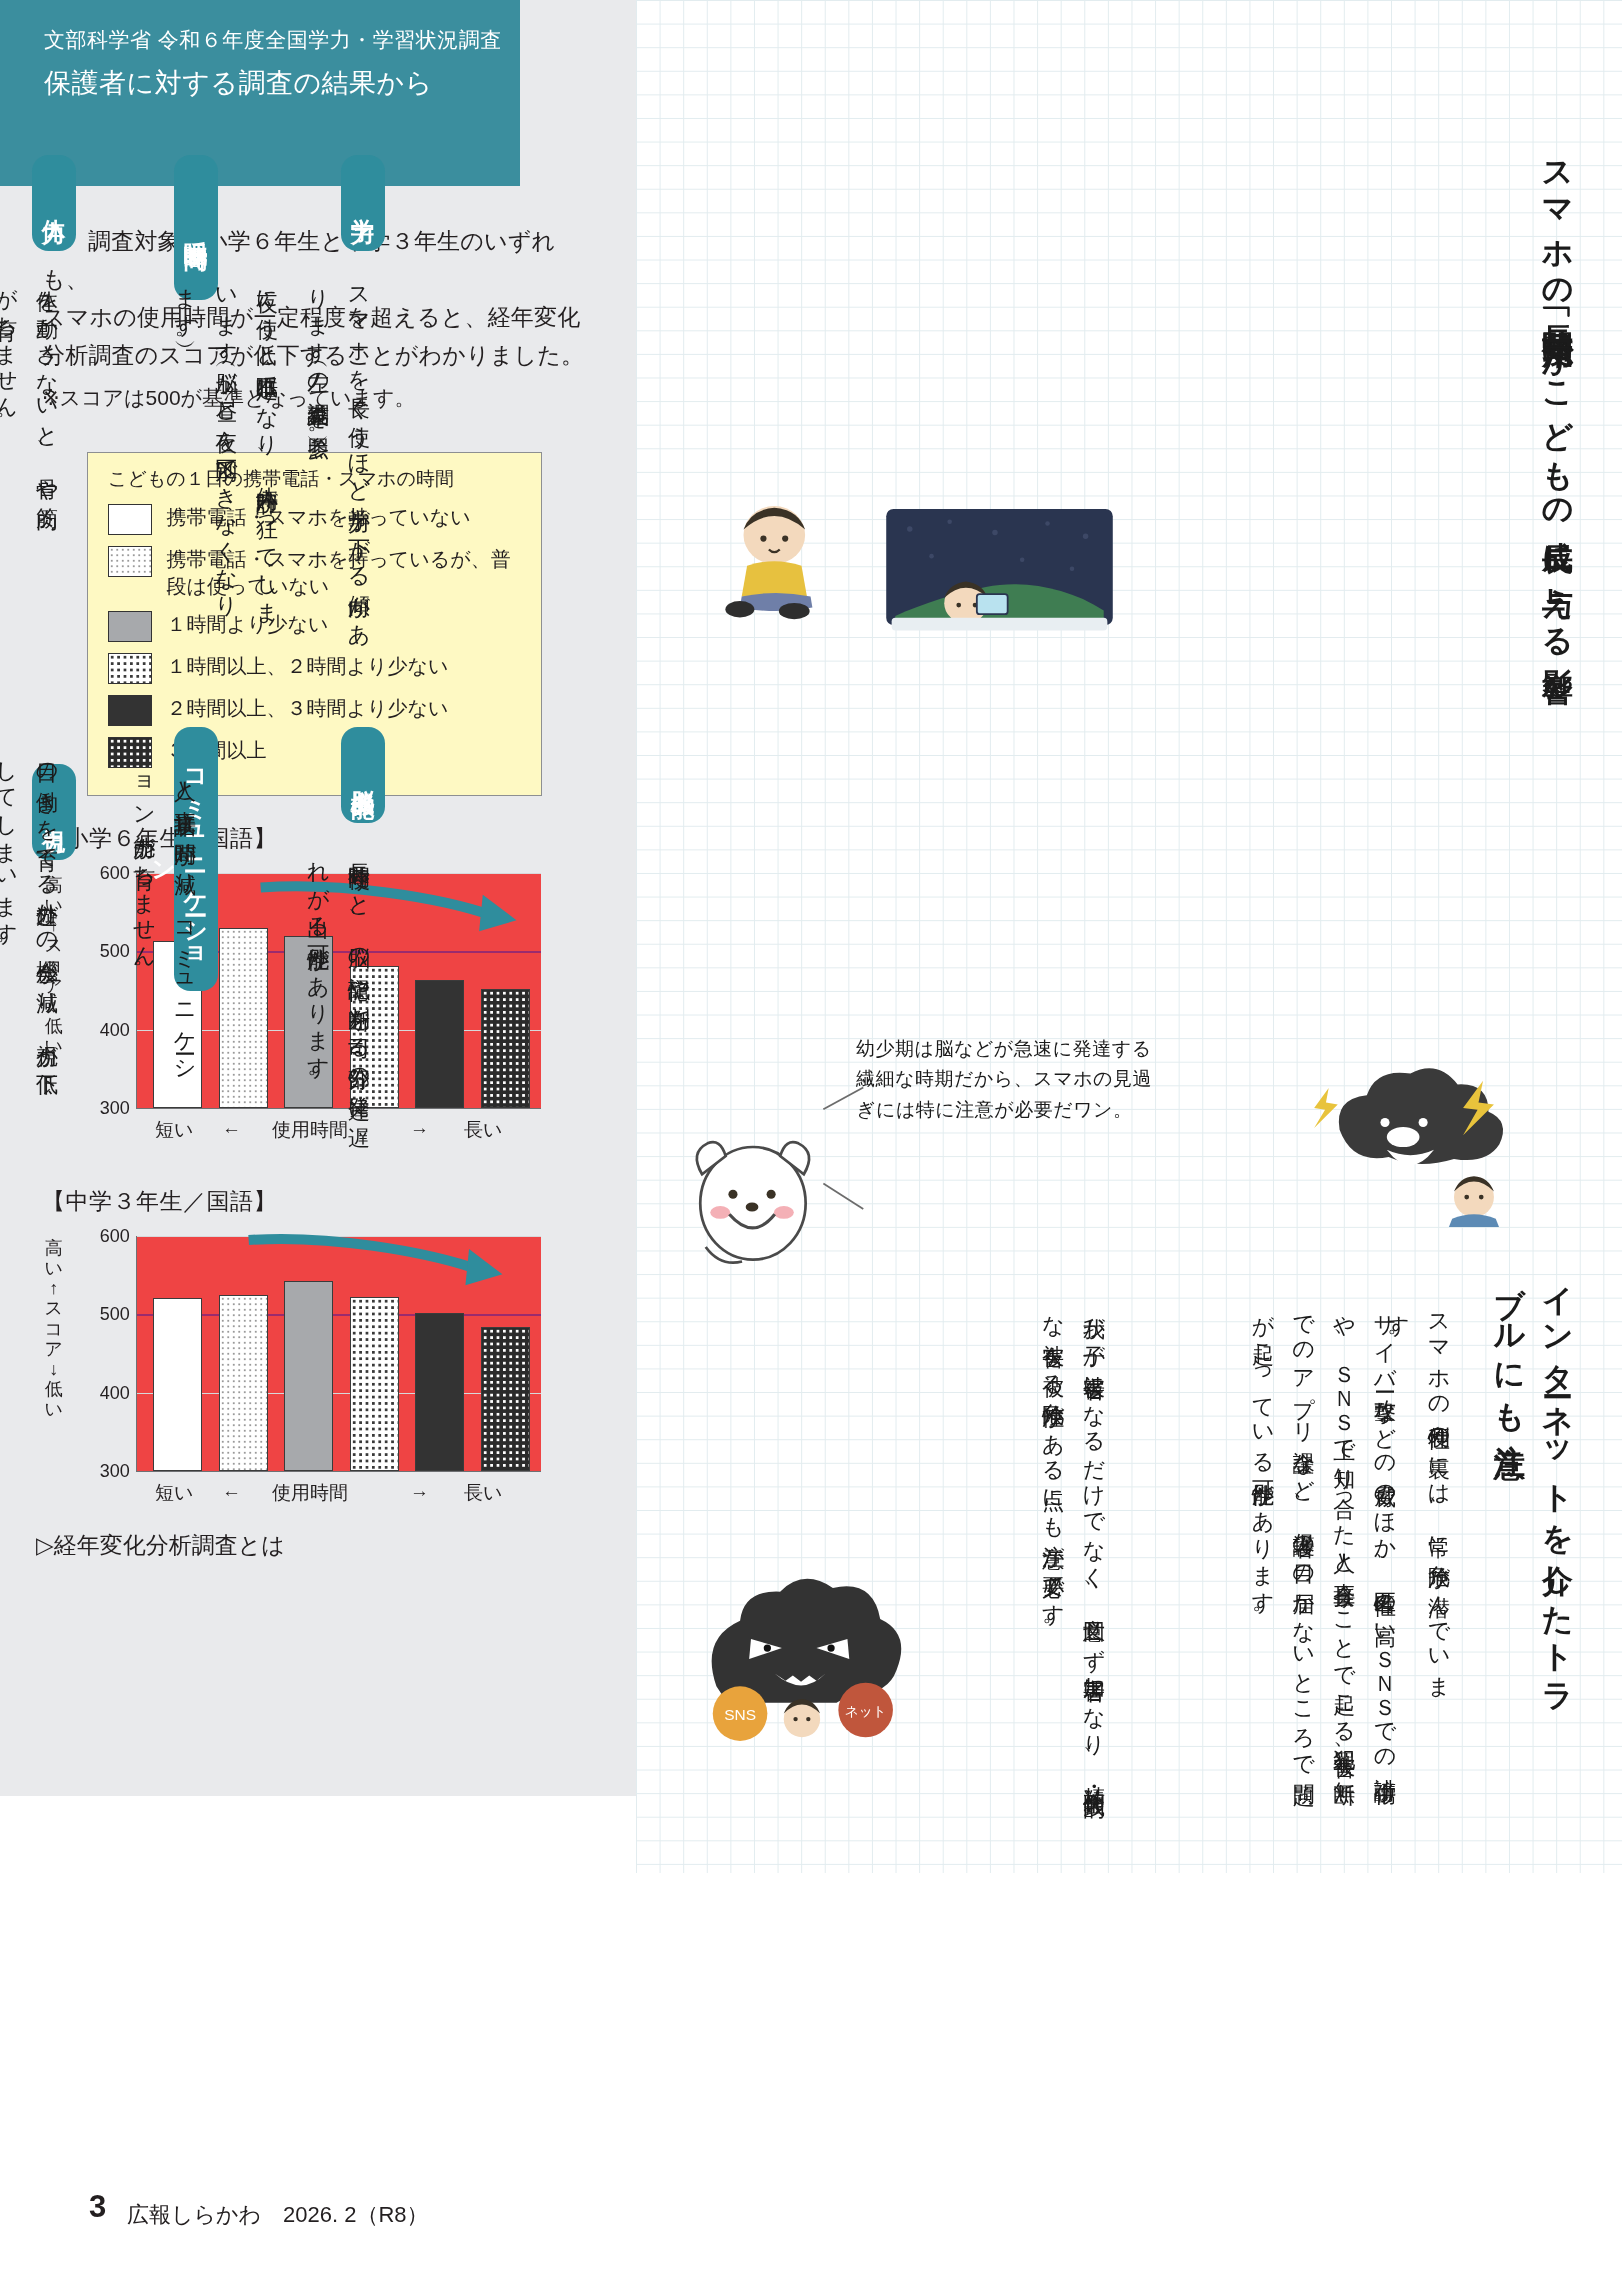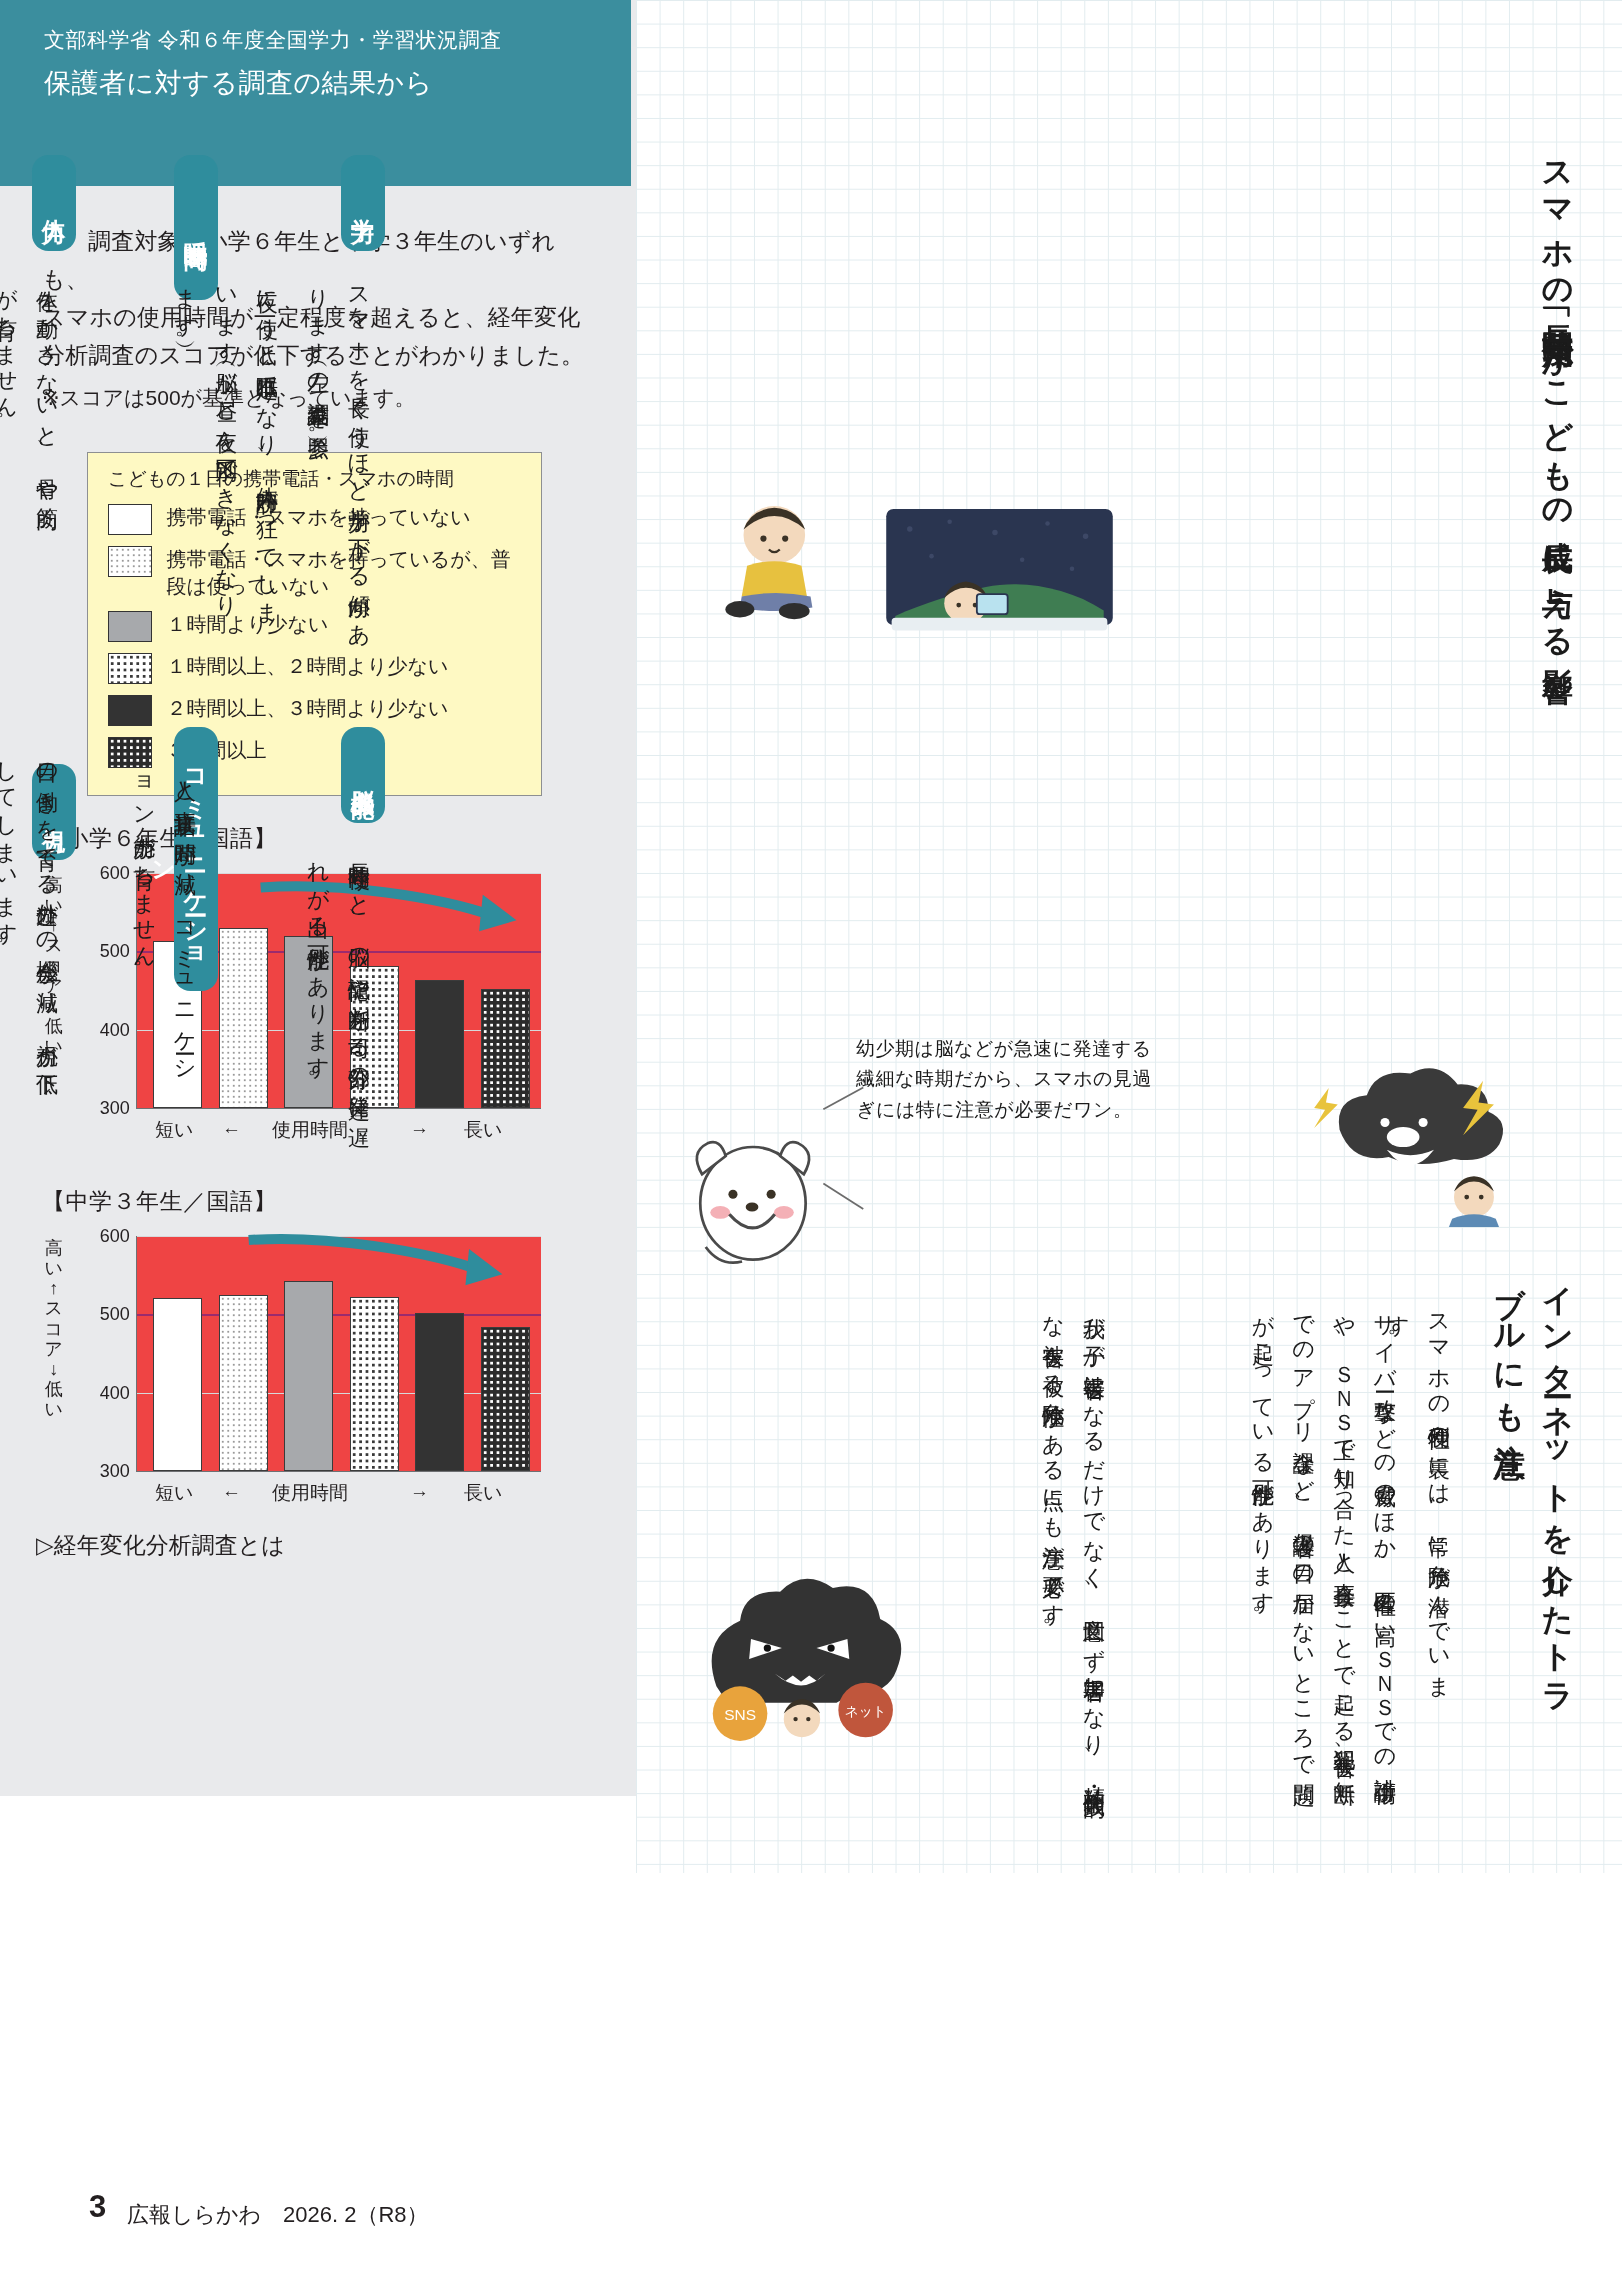--- a/index.html
+++ b/index.html
@@ -19,21 +19,21 @@
       linear-gradient(to right, #e2ecef 0.9px, transparent 0.9px),
       linear-gradient(to bottom, #e2ecef 0.9px, transparent 0.9px);
     background-size:23.6px 23.6px;
   }
   
   #left-panel{
     position:absolute;left:0;top:0;width:636px;height:1796px;
     background:#e9eaec;
   }
   #left-header{
-    position:absolute;left:0;top:0;width:631px;height:186px;
+    position:absolute;left:0;top:0;width:520px;height:186px;
     background:#3b8e9e;
     color:#ffffff;
     box-sizing:border-box;
     padding:25.5px 0 0 44px;
   }
   #left-header .line1{font-size:21px;letter-spacing:0.5px;margin-bottom:11.8px;}
   #left-header .line2{font-size:27px;letter-spacing:0.5px;margin-bottom:8.2px;}
   #left-header .line3{font-size:27px;letter-spacing:0.5px;}
 
   #lead{

